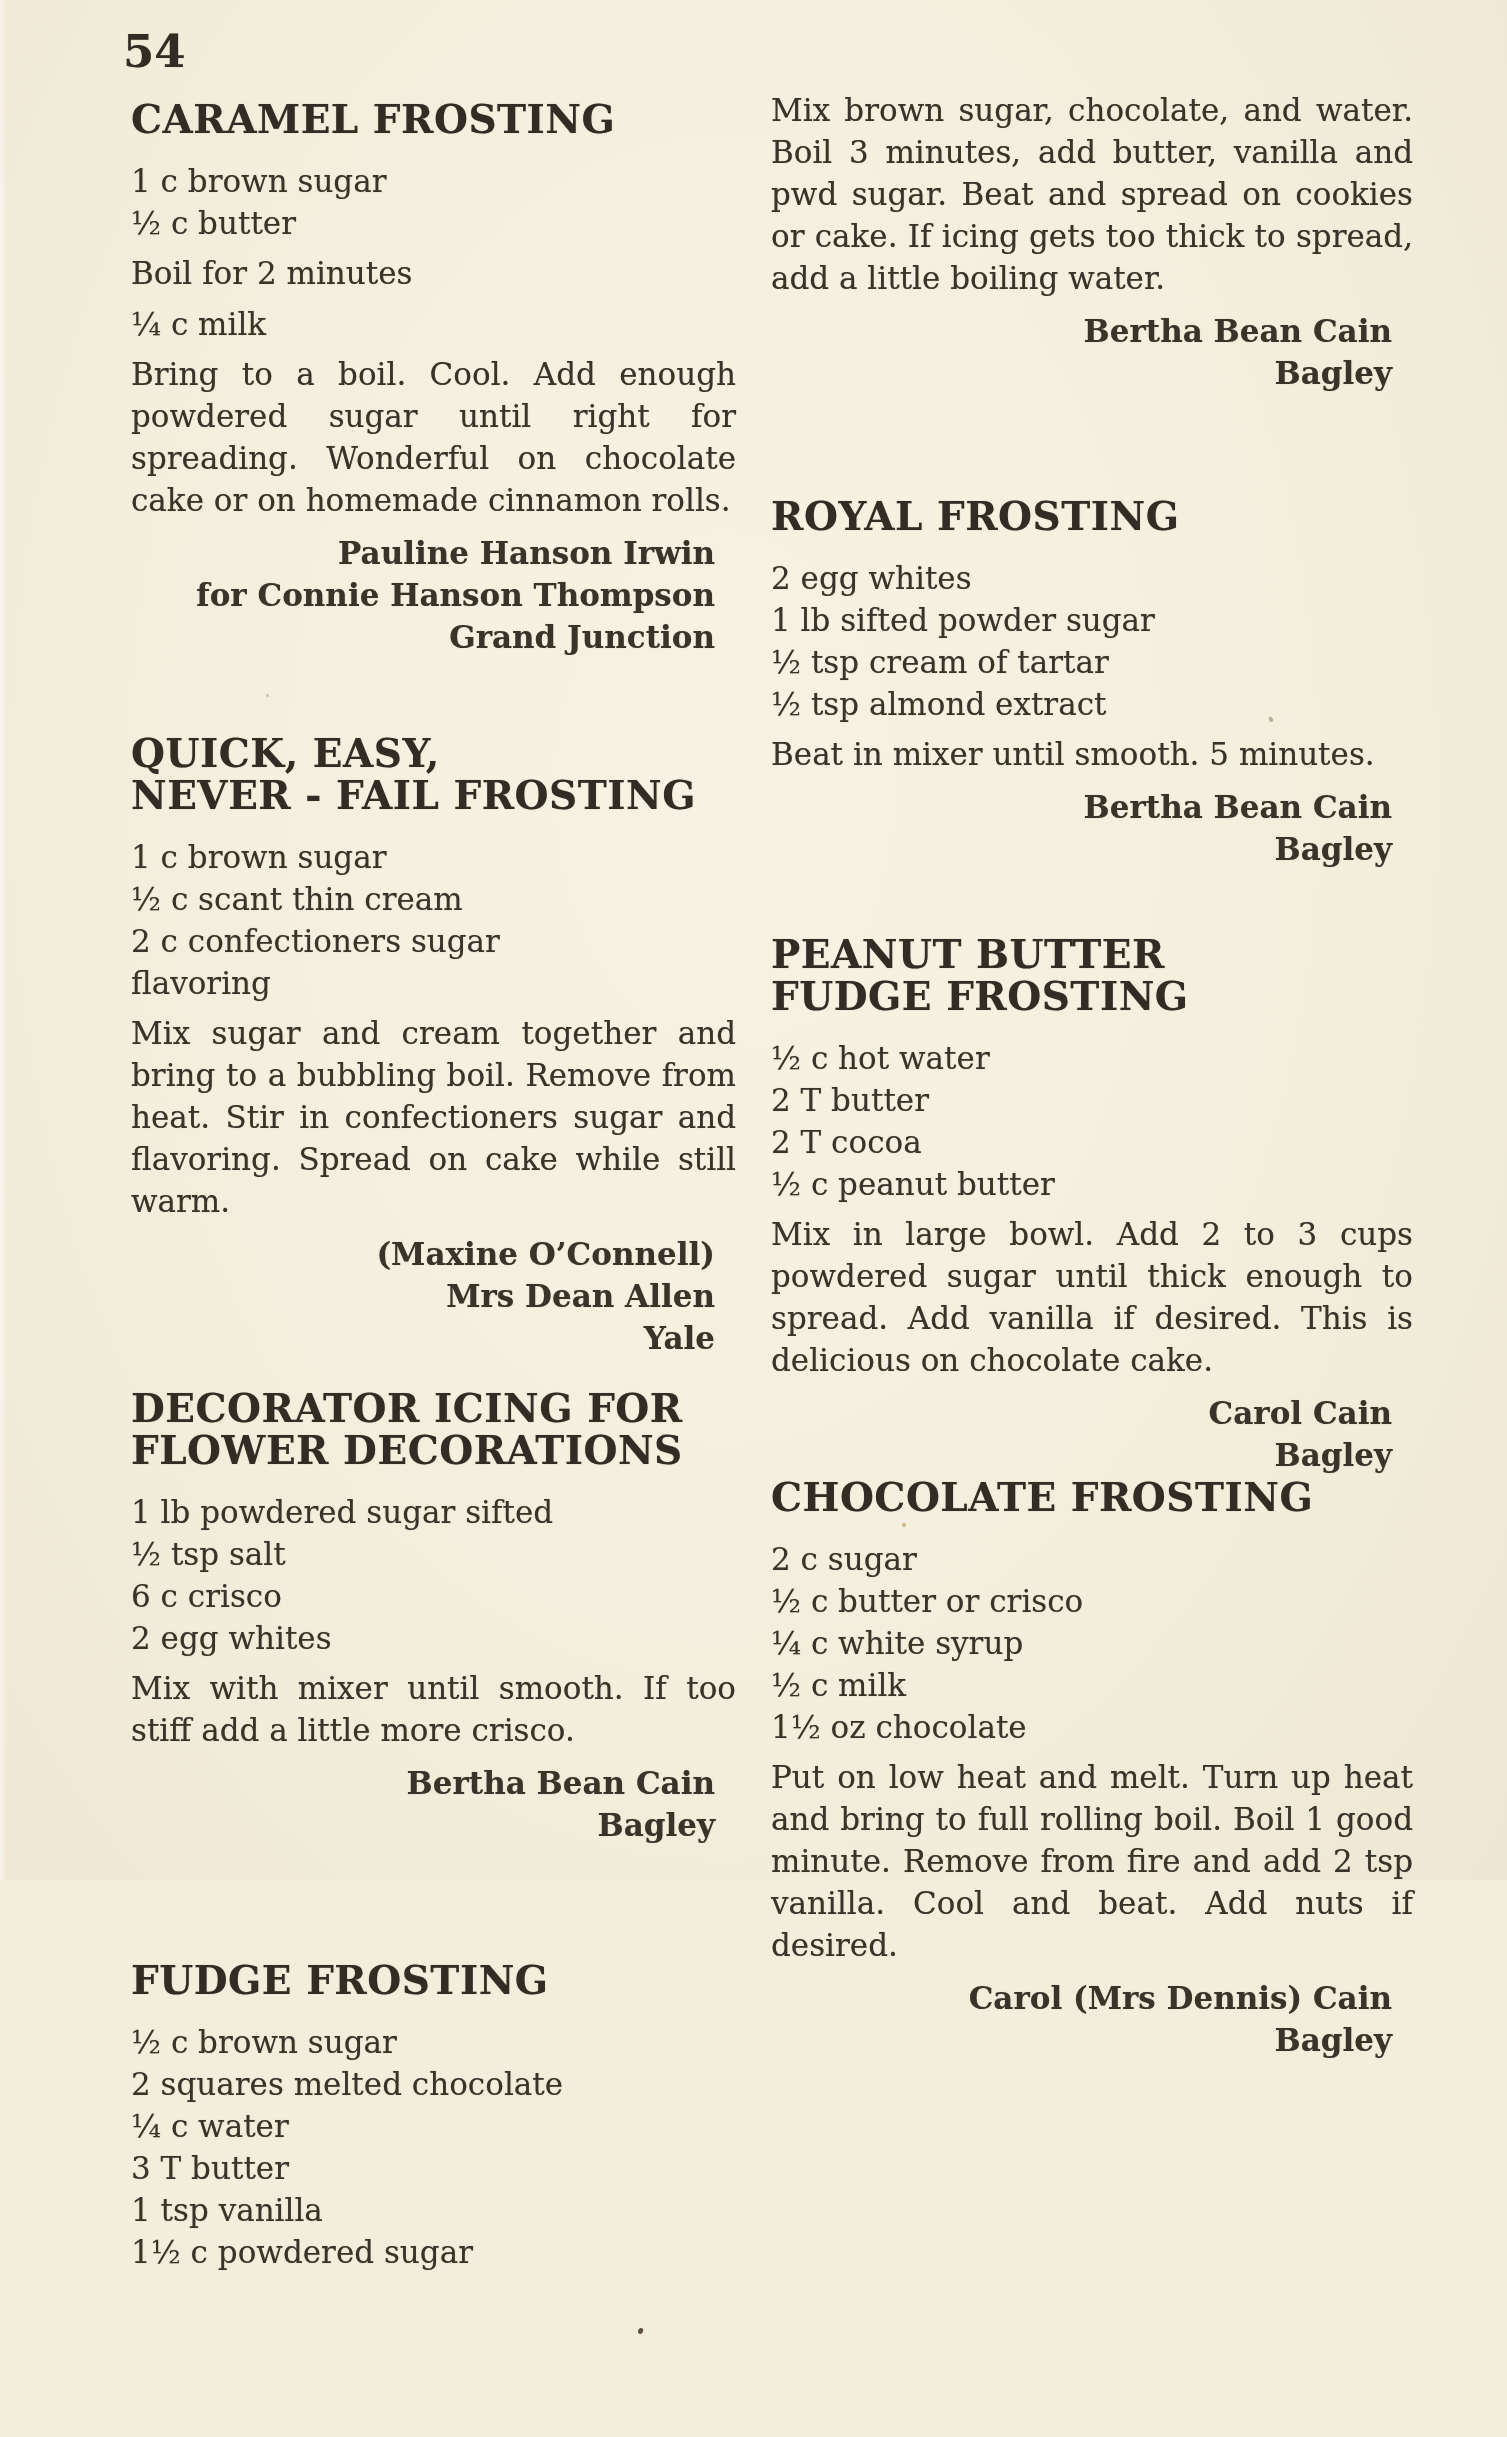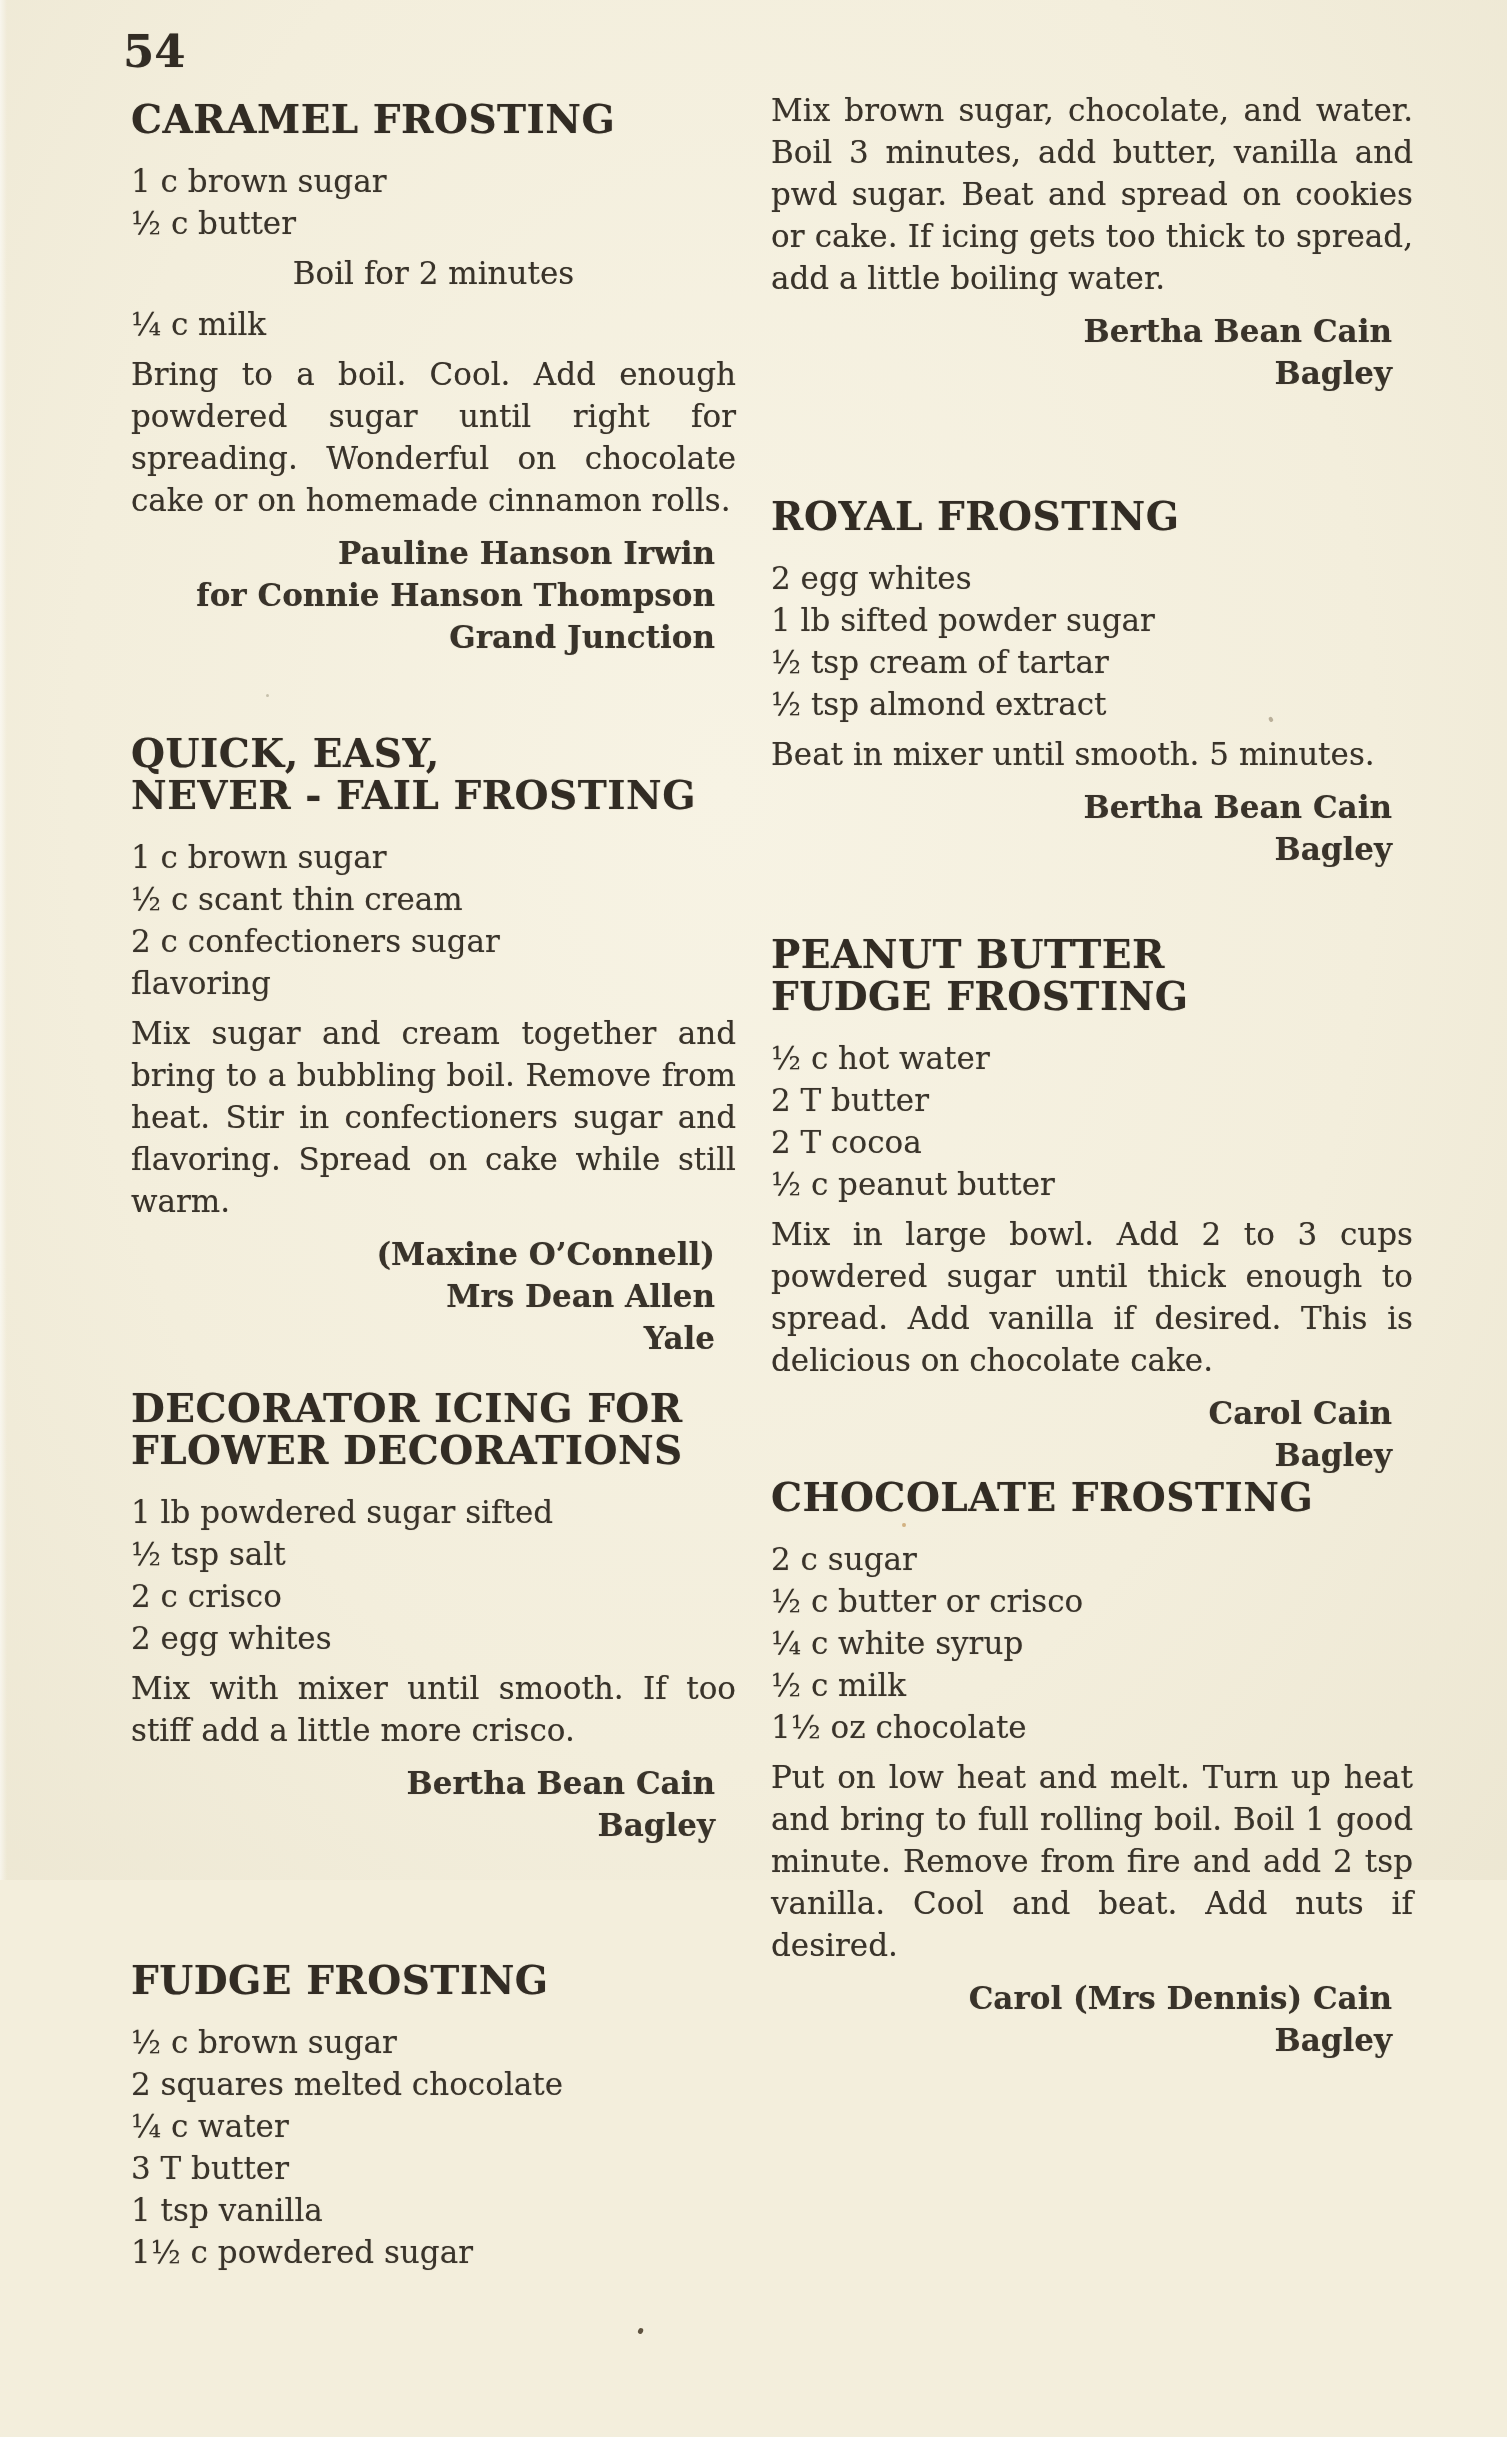--- a/index.html
+++ b/index.html
@@ -61,21 +61,20 @@
   ul.ingredients{list-style:none;margin:0 0 8px 0;}
   li.ingredient{
     font-size:31px;line-height:42px;font-weight:normal;
     white-space:nowrap;
     text-shadow:0 0 1px rgba(57,51,42,.35);
   }
   p.step{
     font-size:31px;line-height:42px;
     margin:2px 0 9px 0;
     text-shadow:0 0 0.7px rgba(57,51,42,.45);
-    text-align:center;
   }
   p.para{
     font-size:31px;line-height:42px;
     text-align:justify;
     margin:7px 0 11px 0;
     text-shadow:0 0 0.7px rgba(57,51,42,.45);
   }
   .attribution{
     text-align:right;
     font-weight:bold;
@@ -136,21 +135,21 @@
           </div>
         </section>
         <section class="recipe">
           <h2 class="recipe-title">
             <span>DECORATOR ICING FOR</span>
             <span>FLOWER DECORATIONS</span>
           </h2>
           <ul class="ingredients">
             <li class="ingredient">1 lb powdered sugar sifted</li>
             <li class="ingredient">½ tsp salt</li>
-            <li class="ingredient">2 c crisco</li>
+            <li class="ingredient">6 c crisco</li>
             <li class="ingredient">2 egg whites</li>
           </ul>
           <p class="para">Mix with mixer until smooth. If too stiff add a little more crisco.</p>
           <div class="attribution">
             <div>Bertha Bean Cain</div>
             <div>Bagley</div>
           </div>
         </section>
         <section class="recipe">
           <h2 class="recipe-title">

